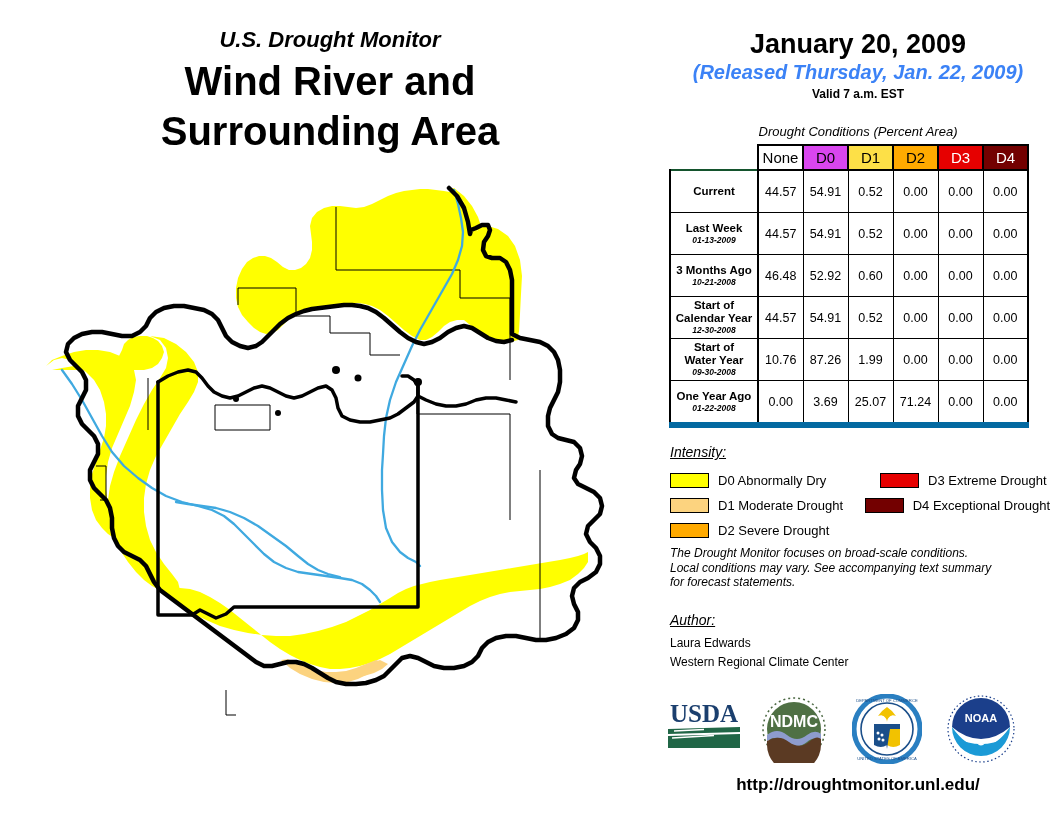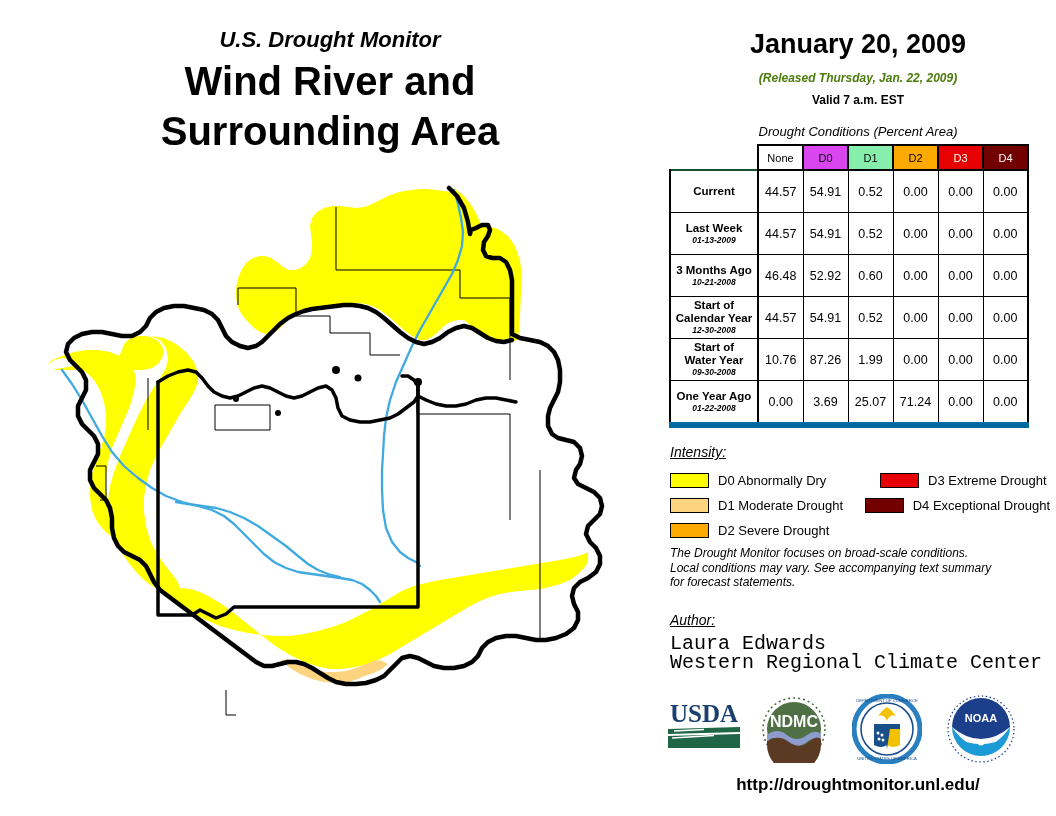--- a/index.html
+++ b/index.html
@@ -54,24 +54,24 @@
     font-family: "Liberation Sans", sans-serif;
     font-weight: bold;
     font-size: 27px;
     color: #000000;
     line-height: 32px;
   }
   #dm-released {
     font-family: "Liberation Sans", sans-serif;
     font-style: italic;
     font-weight: bold;
-    font-size: 12px;
-    color: #4d7c0f;
+    font-size: 20px;
+    color: #3b82f6;
     line-height: 22px;
-    margin-top: 7px;
+    margin-top: 1px;
   }
   #dm-valid {
     font-family: "Liberation Sans", sans-serif;
     font-size: 12px;
     font-weight: bold;
     color: #000000;
     line-height: 21px;
     margin-top: 1px;
   }
 
@@ -104,27 +104,27 @@
     background: #ffffff;
   }
   #dm-table .corner {
     border: none;
     background: transparent;
     width: 86px;
   }
   #dm-table thead th {
     height: 23px;
     width: 43px;
-    font-size: 11px;
+    font-size: 15px;
     font-weight: normal;
     border: 2px solid #000000;
   }
   #dm-table thead th.hdr-none { background: #ffffff; color: #000; }
   #dm-table thead th.hdr-d0   { background: #d946ef; color: #000; }
-  #dm-table thead th.hdr-d1   { background: #86efac; color: #000; margin-left: 6px; }
+  #dm-table thead th.hdr-d1   { background: #fde047; color: #000; margin-left: 6px; }
   #dm-table thead th.hdr-d2   { background: #ffaa00; color: #000; }
   #dm-table thead th.hdr-d3   { background: #e60000; color: #fff; }
   #dm-table thead th.hdr-d4   { background: #730000; color: #fff; }
 
   #dm-table tbody td { height: 41px; }
   #dm-table tbody tr td:first-child {
     width: 86px;
     border-left: 2px solid #000;
     border-right: 2px solid #000;
   }
@@ -206,22 +206,22 @@
     font-family: "Liberation Sans", sans-serif;
     font-style: italic;
     font-size: 14px;
     color: #000;
     text-decoration: underline;
   }
   #author-lines {
     position: absolute;
     left: 670px;
     top: 634px;
-    font-family: Liberation Mono, monospace;
-    font-size: 20px;
+    font-family: Liberation Sans, sans-serif;
+    font-size: 12px;
     line-height: 19px;
     color: #000;
   }
 
   
   #logos {
     position: absolute;
     left: 660px;
     top: 694px;
     width: 396px;

